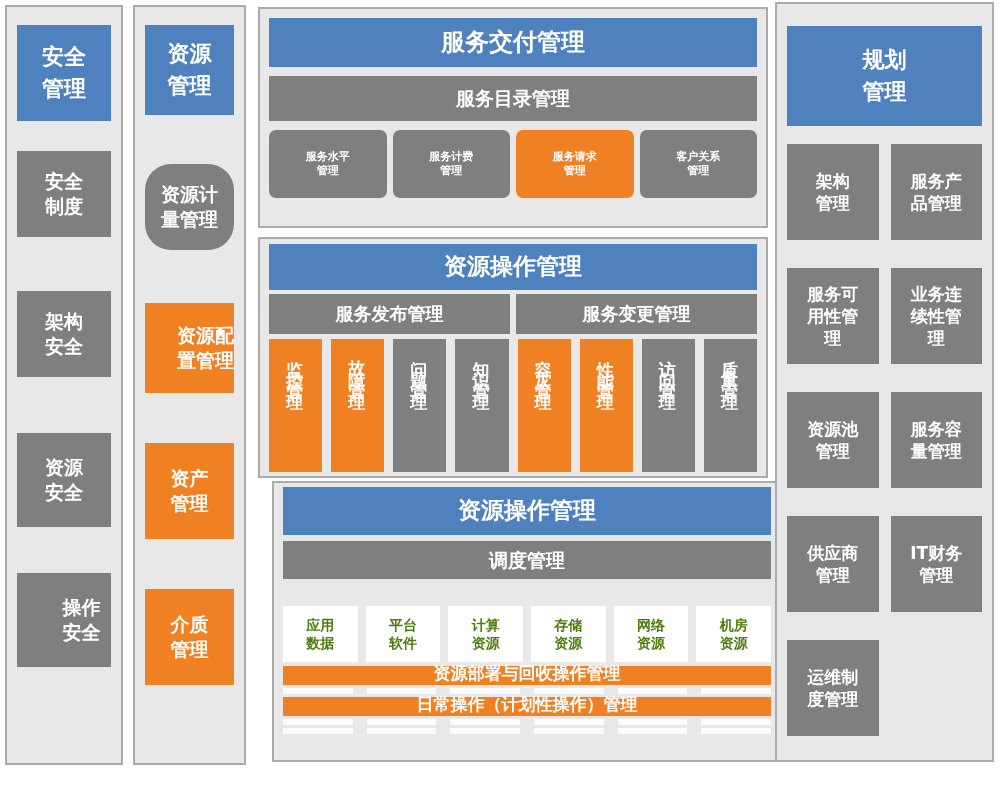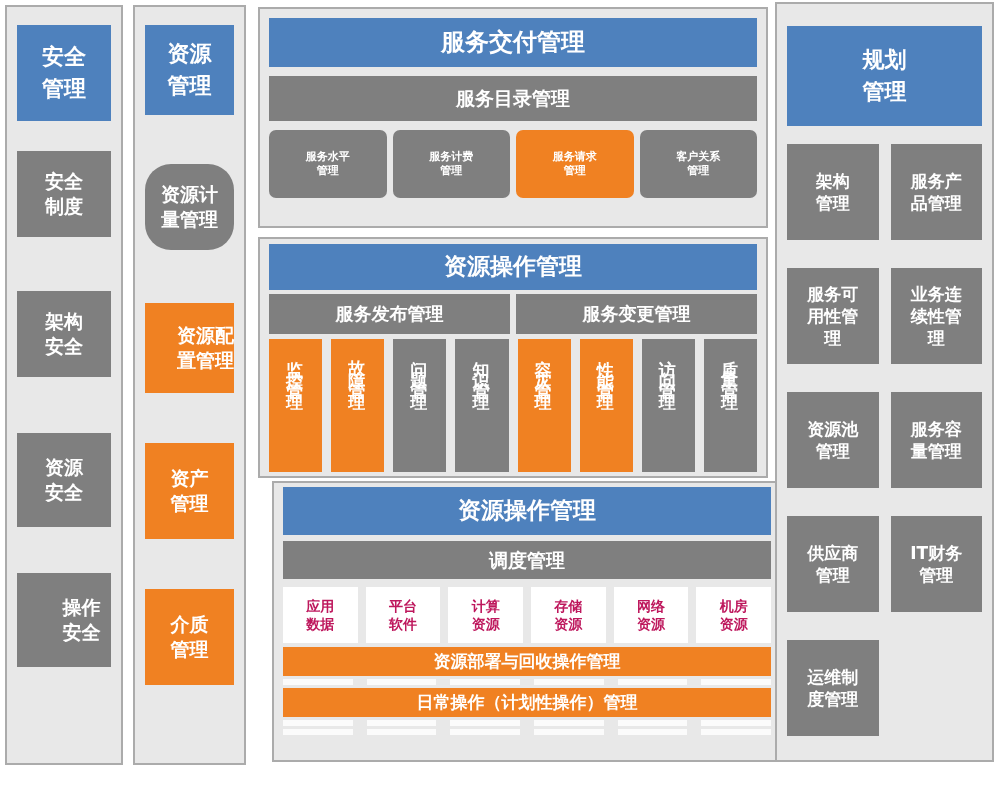--- a/index.html
+++ b/index.html
@@ -16,21 +16,21 @@
     position:absolute;background:var(--panel-bg);
     border:2px solid var(--panel-border);
   }
   .box{
     display:flex;align-items:center;justify-content:center;text-align:center;
     color:#fff;font-weight:bold;white-space:pre-line;line-height:1.3;
   }
   .blue{background:var(--blue);}
   .gray{background:var(--gray);}
   .orange{background:var(--orange);}
-  .whitebox{background:#fff;color:#be185d;}
+  .whitebox{background:#fff;color:#4d7c0f;margin-top:19px;}
 
   
   #panel-security{left:5px;top:5px;width:118px;height:760px;padding:0 10px;}
   #panel-resource{left:133px;top:5px;width:113px;height:760px;padding:0 10px;}
   .side-header{font-size:22px;line-height:1.45;}
   .side-item{font-size:19px;}
   #panel-security .side-header{margin-top:18px;height:96px;}
   #panel-security .si1{margin-top:30px;height:86px;}
   #panel-security .si2{margin-top:54px;height:86px;}
   #panel-security .si3{margin-top:56px;height:94px;}
@@ -58,21 +58,21 @@
   .vbox{flex:1;height:133px;display:flex;justify-content:center;padding-top:8px;}
   .vbox span{
     writing-mode:vertical-rl;text-orientation:upright;
     color:#fff;font-weight:bold;font-size:17px;letter-spacing:11px;
   }
 
   #sec-resops .mid-header{margin-top:4px;height:48px;font-size:23px;}
   #sec-resops .sched-bar{margin-top:6px;height:38px;font-size:19px;}
   #sec-resops .row6{display:flex;gap:8px;margin-top:8px;}
   #sec-resops .row6 .box{flex:1;height:56px;font-size:14px;}
-  #sec-resops .ops-bar{margin-top:0;height:29px;font-size:17px;}
+  #sec-resops .ops-bar{margin-top:0;height:19px;font-size:17px;font-family:Liberation Mono, monospace;}
   #sec-resops .ops-bar.first{margin-top:4px;}
   .sep-row{display:flex;gap:14px;height:6px;margin:3px 0;}
   .sep-row div{flex:1;background:var(--sep);}
 
   
   #panel-planning{left:775px;top:2px;width:219px;height:760px;padding:8px 10px;}
   #panel-planning .side-header{margin-top:14px;height:100px;font-size:22px;}
   .plan-grid{
     display:grid;grid-template-columns:1fr 1fr;
     column-gap:12px;row-gap:28px;margin-top:18px;

